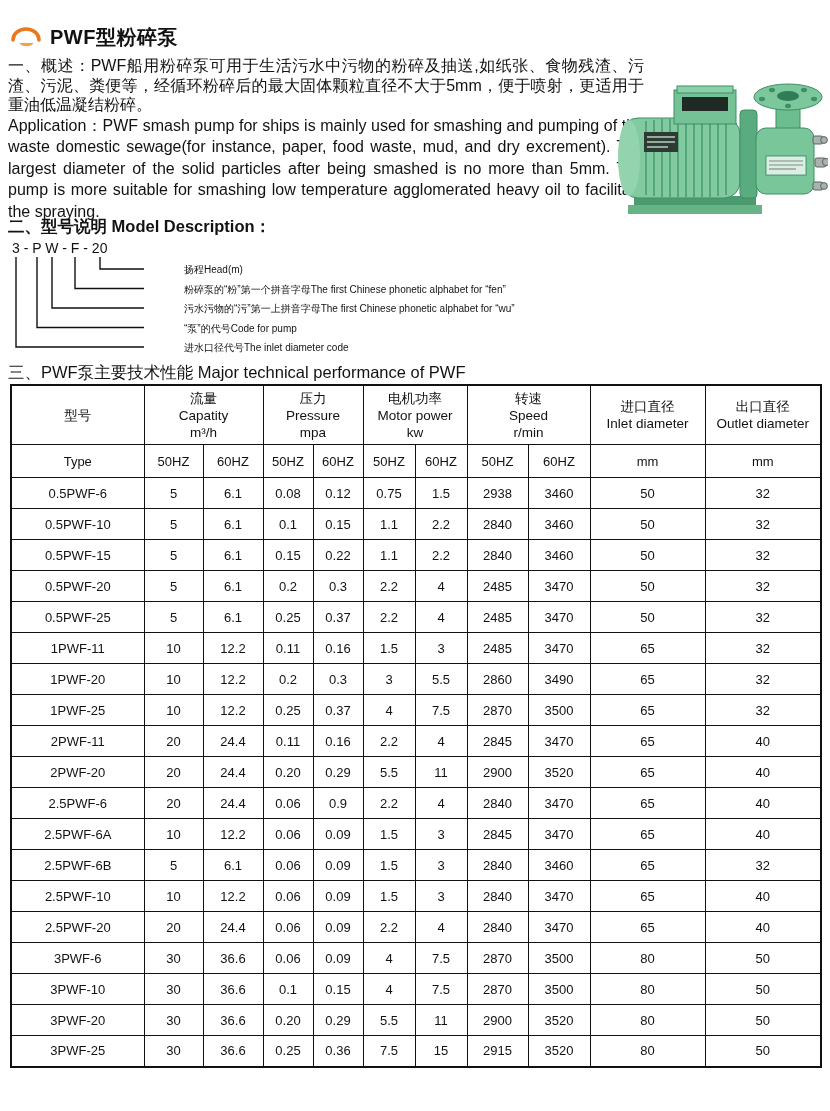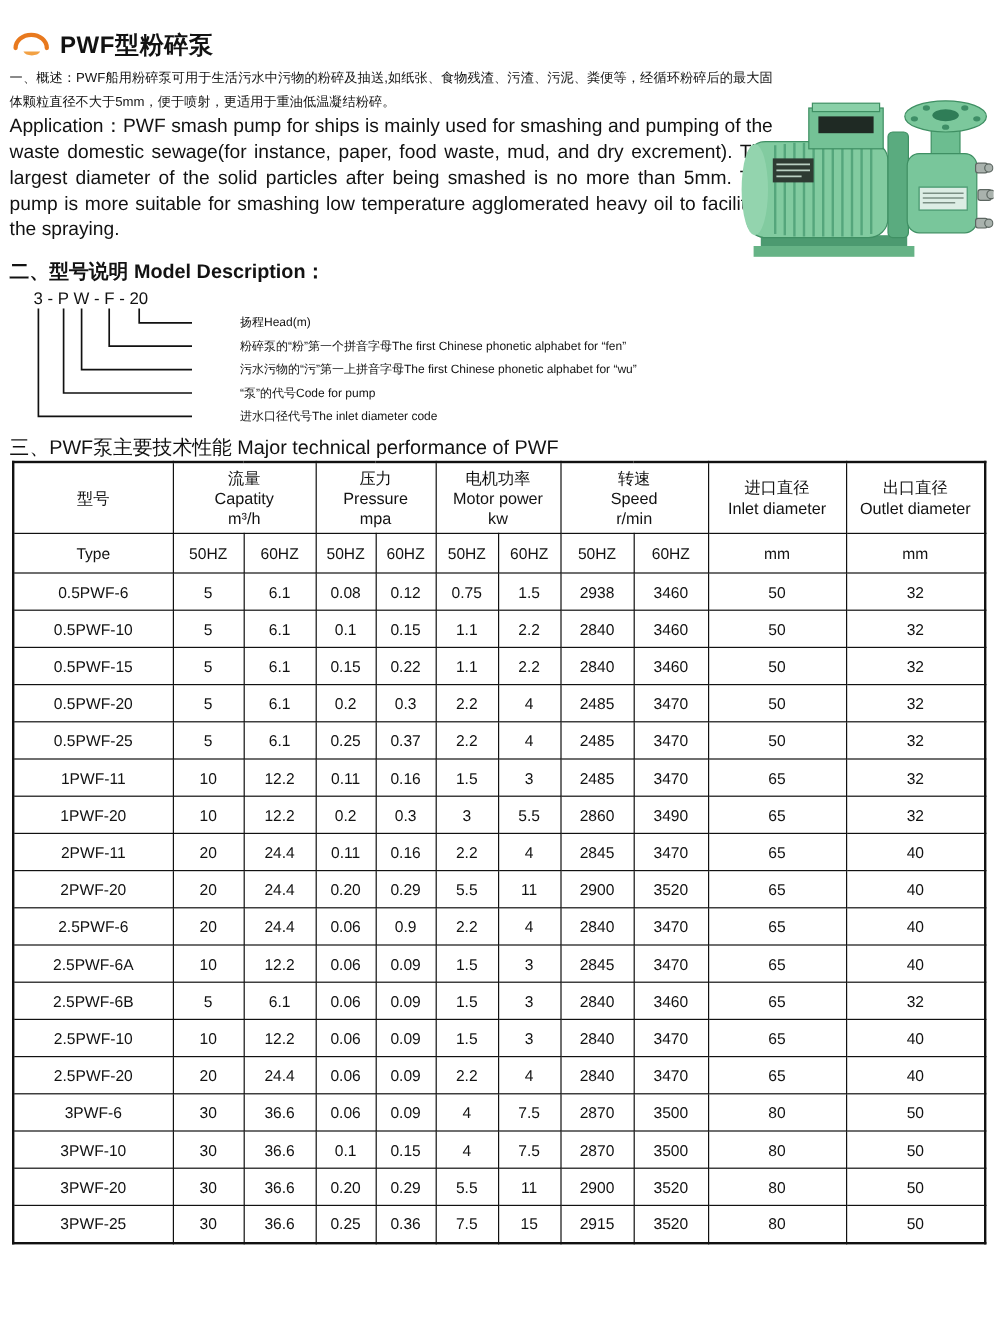--- a/index.html
+++ b/index.html
@@ -11,33 +11,33 @@
   .page{position:absolute;inset:0;}
 
   
   .hdr{position:absolute;left:10px;top:24px;display:flex;align-items:flex-start;}
   .logo{width:32px;height:24px;margin-right:8px;flex:0 0 auto;}
   .title-zh{font-size:20px;font-weight:bold;letter-spacing:0.5px;}
   .title-en{font-size:17px;font-weight:bold;margin-left:7px;letter-spacing:0.3px;}
 
   
   .overview{position:absolute;left:8px;top:56px;width:636px;text-align:justify;}
-  .overview .zh{margin:0;font-size:11px;line-height:19.5px;}
+  .overview .zh{margin:0;font-size:16px;line-height:19.5px;}
   .overview .en{margin:0;font-size:16px;line-height:21.5px;}
 
   
   .pump{position:absolute;left:616px;top:76px;width:212px;height:142px;}
 
   
   .sec-heading{position:absolute;left:8px;font-size:16.5px;white-space:nowrap;}
   .sec2{top:216px;font-weight:bold;}
   .sec3{top:362px;}
 
   
-  .diagram{position:absolute;left:28px;top:240px;width:795px;height:122px;}
+  .diagram{position:absolute;left:12px;top:240px;width:795px;height:122px;}
   .dg-code{position:absolute;left:0;top:0;font-size:14px;white-space:pre;}
   .dg-lines{position:absolute;left:0;top:0;}
   .dg-label{position:absolute;left:138px;font-size:10px;white-space:nowrap;line-height:18px;margin-left:34px;}
 
   
   .spec-table{
     position:absolute;left:10px;top:384px;width:812px;
     border-collapse:collapse;table-layout:fixed;border:2px solid #111;
   }
   .spec-table td{
@@ -303,20 +303,33 @@
           <td>0.2</td>
           <td>0.3</td>
           <td>3</td>
           <td>5.5</td>
           <td>2860</td>
           <td>3490</td>
           <td>65</td>
           <td>32</td>
         </tr>
         <tr>
+          <td>1PWF-25</td>
+          <td>10</td>
+          <td>12.2</td>
+          <td>0.25</td>
+          <td>0.37</td>
+          <td>4</td>
+          <td>7.5</td>
+          <td>2870</td>
+          <td>3500</td>
+          <td>65</td>
+          <td>32</td>
+        </tr>
+        <tr>
           <td>2PWF-11</td>
           <td>20</td>
           <td>24.4</td>
           <td>0.11</td>
           <td>0.16</td>
           <td>2.2</td>
           <td>4</td>
           <td>2845</td>
           <td>3470</td>
           <td>65</td>

